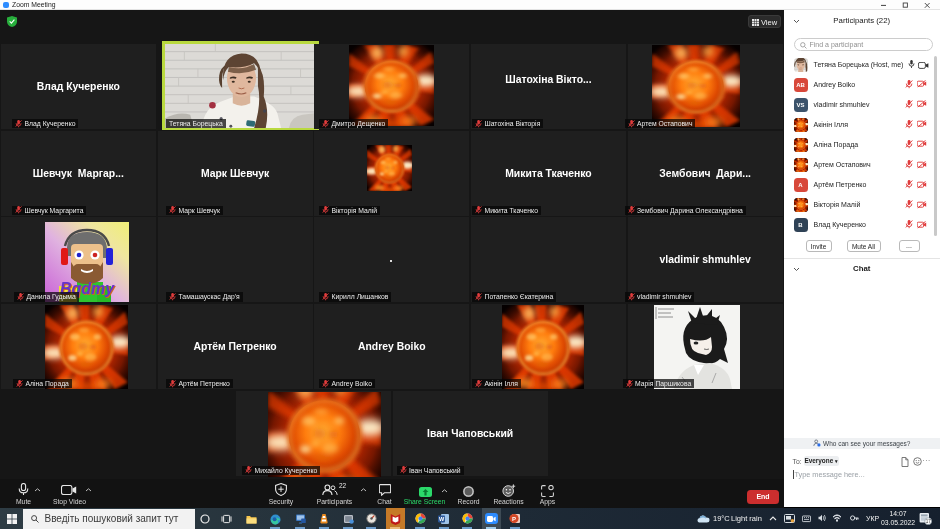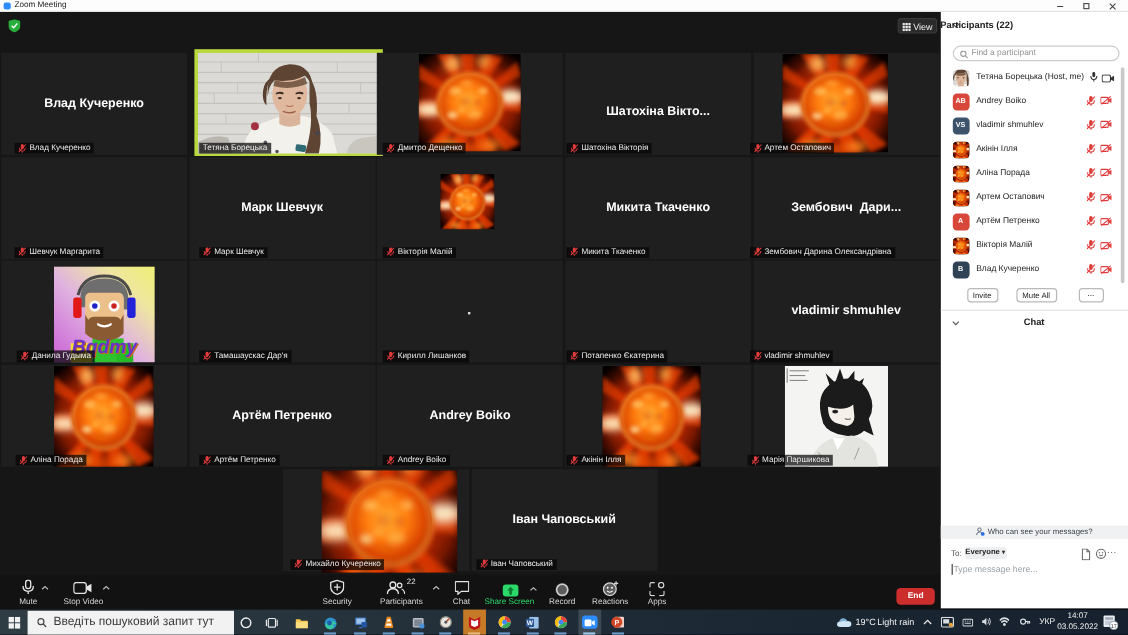--- a/index.html
+++ b/index.html
@@ -193,34 +193,35 @@
 
 <div class="tile" style="left:314.2px;top:43.9px;width:155.1px;height:85.1px"></div>
 <svg class="abs" style="left:349px;top:45px" width="85" height="81" viewBox="0 0 100 100" preserveAspectRatio="none">
       <use href="#sung"></use>
     </svg>
 <div class="lbl" style="left:319px;top:118.8px"><svg width="7" height="8" viewBox="0 0 7 8">
         <use href="#micoff"></use>
       </svg>Дмитро Дещенко</div>
 
 <div class="tile" style="left:470.9px;top:43.9px;width:155.1px;height:85.1px"></div>
-<div class="bigname" style="left:470.9px;top:51px;width:155.1px;height:85.1px">Шатохіна Вікто...</div>
+<div class="bigname" style="left:470.9px;top:37px;width:155.1px;height:85.1px">Шатохіна Вікто...</div>
 <div class="lbl" style="left:472px;top:118.8px"><svg width="7" height="8" viewBox="0 0 7 8">
         <use href="#micoff"></use>
       </svg>Шатохіна Вікторія</div>
 
 <div class="tile" style="left:627.6px;top:43.9px;width:155.1px;height:85.1px"></div>
 <svg class="abs" style="left:651.5px;top:45px" width="88" height="82" viewBox="0 0 100 100" preserveAspectRatio="none">
       <use href="#sung"></use>
     </svg>
 <div class="lbl" style="left:624.5px;top:118.8px"><svg width="7" height="8" viewBox="0 0 7 8">
         <use href="#micoff"></use>
       </svg>Артем Остапович</div>
 
 <div class="tile" style="left:.8px;top:130.6px;width:155.1px;height:85.1px"></div>
+<div class="bigname" style="left:.8px;top:130.6px;width:155.1px;height:85.1px">Шевчук  Маргар...</div>
 <div class="lbl" style="left:12px;top:205.5px"><svg width="7" height="8" viewBox="0 0 7 8">
         <use href="#micoff"></use>
       </svg>Шевчук Маргарита</div>
 
 <div class="tile" style="left:157.5px;top:130.6px;width:155.1px;height:85.1px"></div>
 <div class="bigname" style="left:157.5px;top:130.6px;width:155.1px;height:85.1px">Марк Шевчук</div>
 <div class="lbl" style="left:166px;top:205.5px"><svg width="7" height="8" viewBox="0 0 7 8">
         <use href="#micoff"></use>
       </svg>Марк Шевчук</div>
 
@@ -432,21 +433,21 @@
   <circle cx="10" cy="2.6" r="2.2" fill="none" stroke="#d6d6d6" stroke-width="1.05"></circle>
  </svg>
  <div class="tbl" style="left:547.5px;top:19px">Apps</div>
  <div class="abs" style="left:747px;top:11.5px;width:32px;height:13.5px;background:#cc2e2e;border-radius:3.5px;color:#fff;font-size:7px;font-weight:bold;text-align:center;line-height:13.5px">End</div>
 </div>
 
 <div class="abs" style="left:783.5px;top:10px;width:156.5px;height:496.5px;background:#fff">
  <svg class="abs" style="left:9px;top:9px" width="7" height="5" viewBox="0 0 7 5">
         <path d="M1 1 L3.5 3.5 L6 1" stroke="#555" fill="none"></path>
       </svg>
- <div class="abs" style="left:0;top:6px;width:156.5px;font-size:7.8px;font-weight:bold;color:#202020">Participants (22)</div>
+ <div class="abs" style="left:0;top:6px;width:156.5px;text-align:center;font-size:7.8px;font-weight:normal;color:#202020">Participants (22)</div>
  <div class="abs" style="left:10px;top:27.5px;width:139px;height:13.5px;border:1px solid #ccc;border-radius:7px;background:#fff">
   <svg class="abs" style="left:5px;top:3.2px" width="7" height="7" viewBox="0 0 8 8">
           <circle cx="3.2" cy="3.2" r="2.5" fill="none" stroke="#999" stroke-width="1"></circle>
           <line x1="5.2" y1="5.2" x2="7.4" y2="7.4" stroke="#999" stroke-width="1"></line>
         </svg>
   <div class="abs" style="left:15px;top:0;font-size:7px;line-height:12.5px;color:#909090">Find a participant</div>
  </div>
 
  <div class="pav" style="left:10px;top:47.5px">
         <svg width="14" height="14" viewBox="55 12 50 50">

